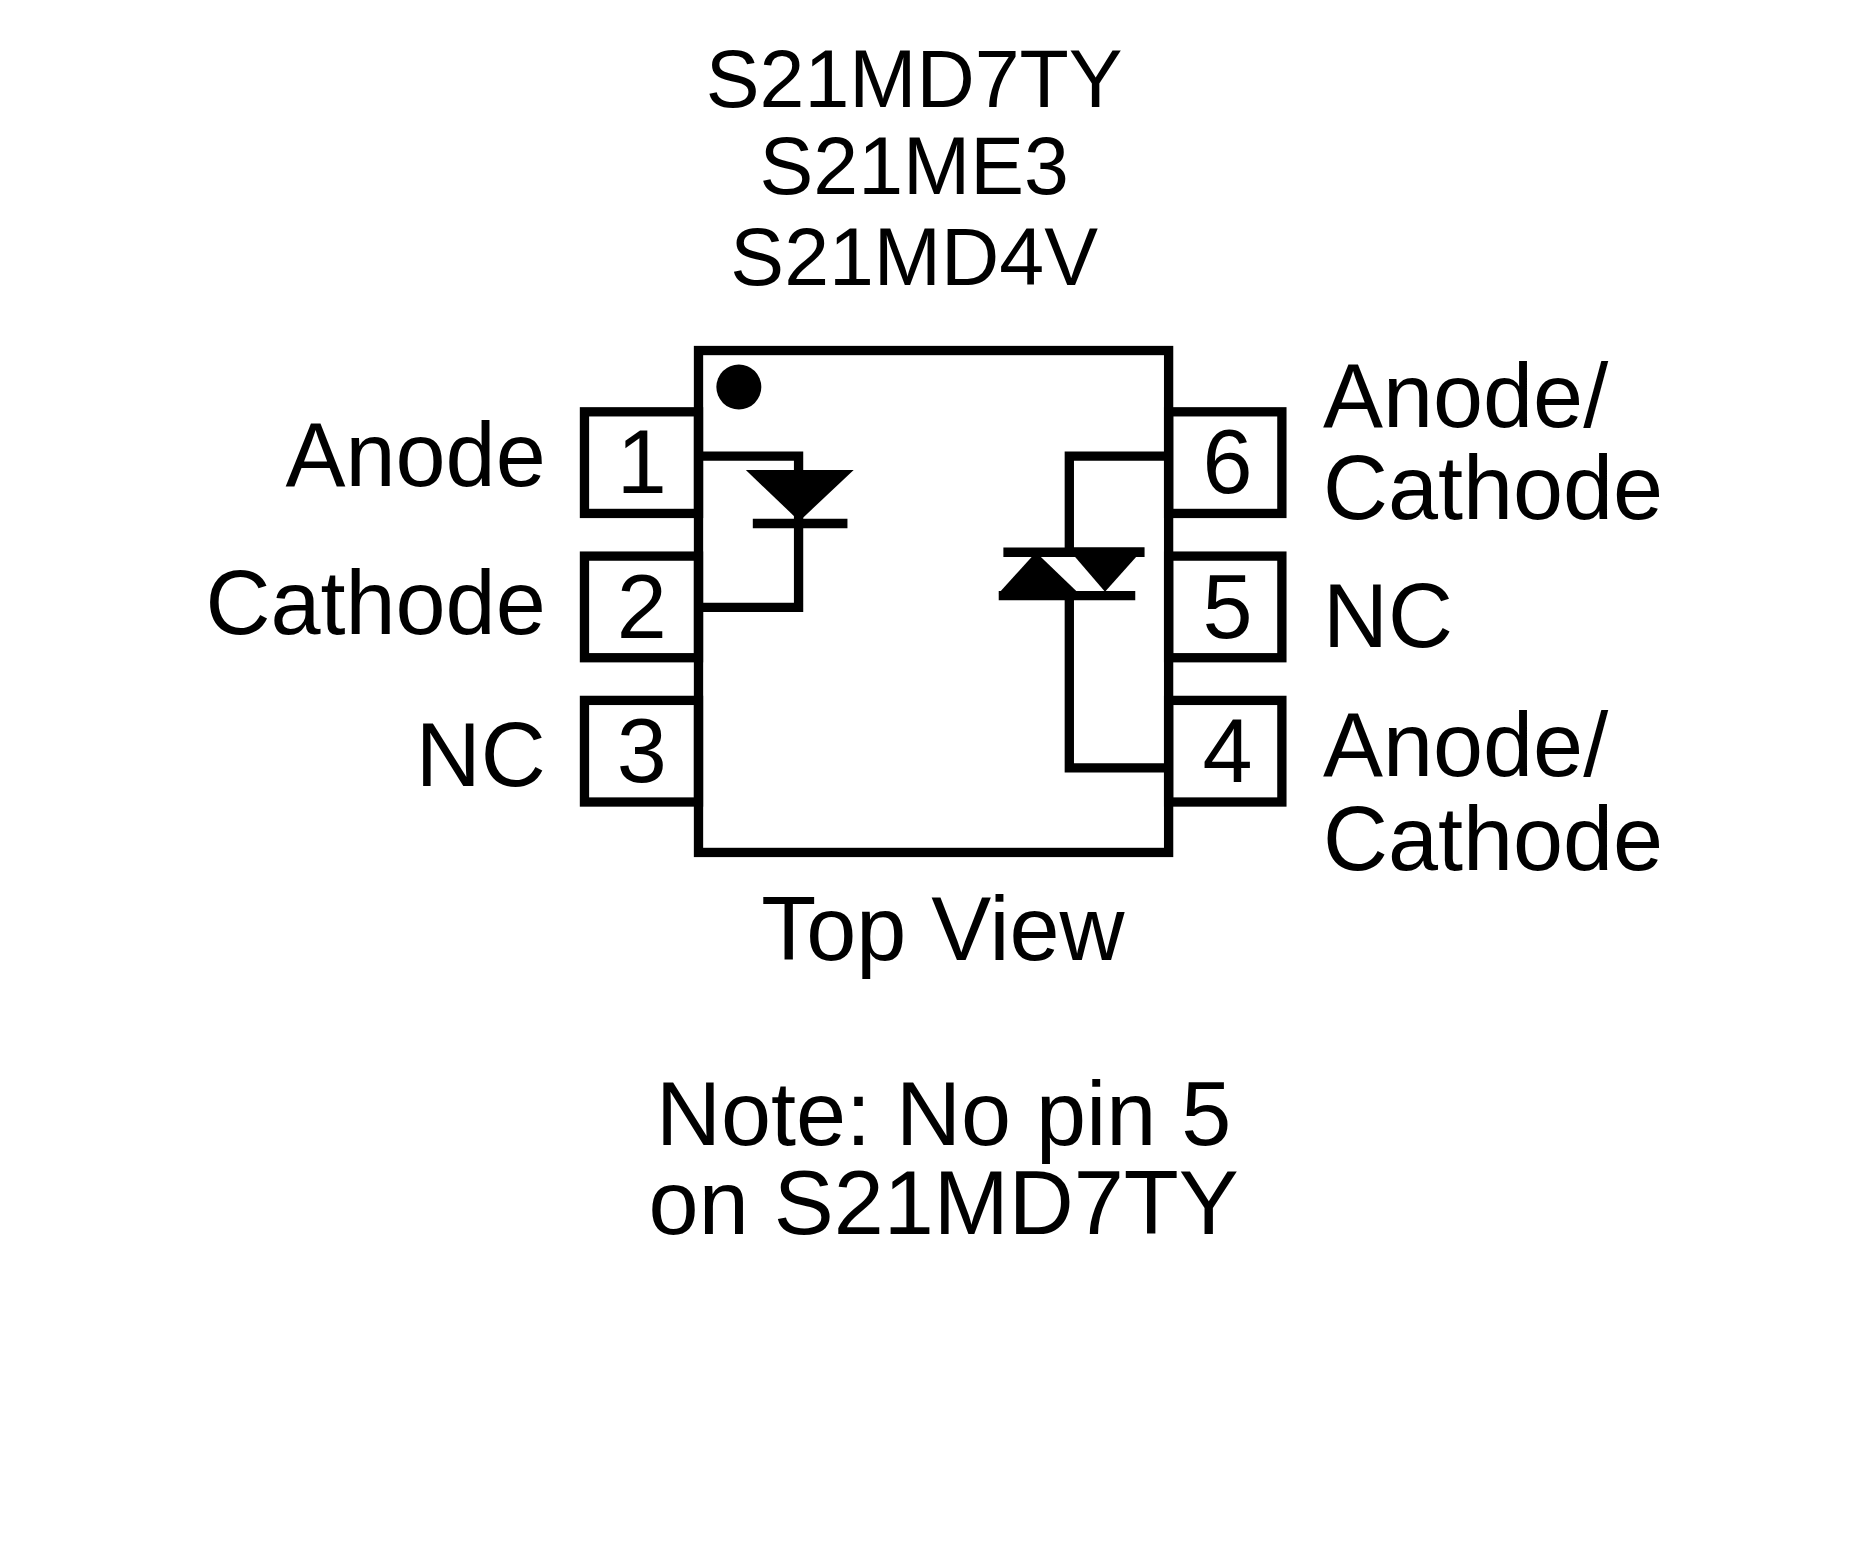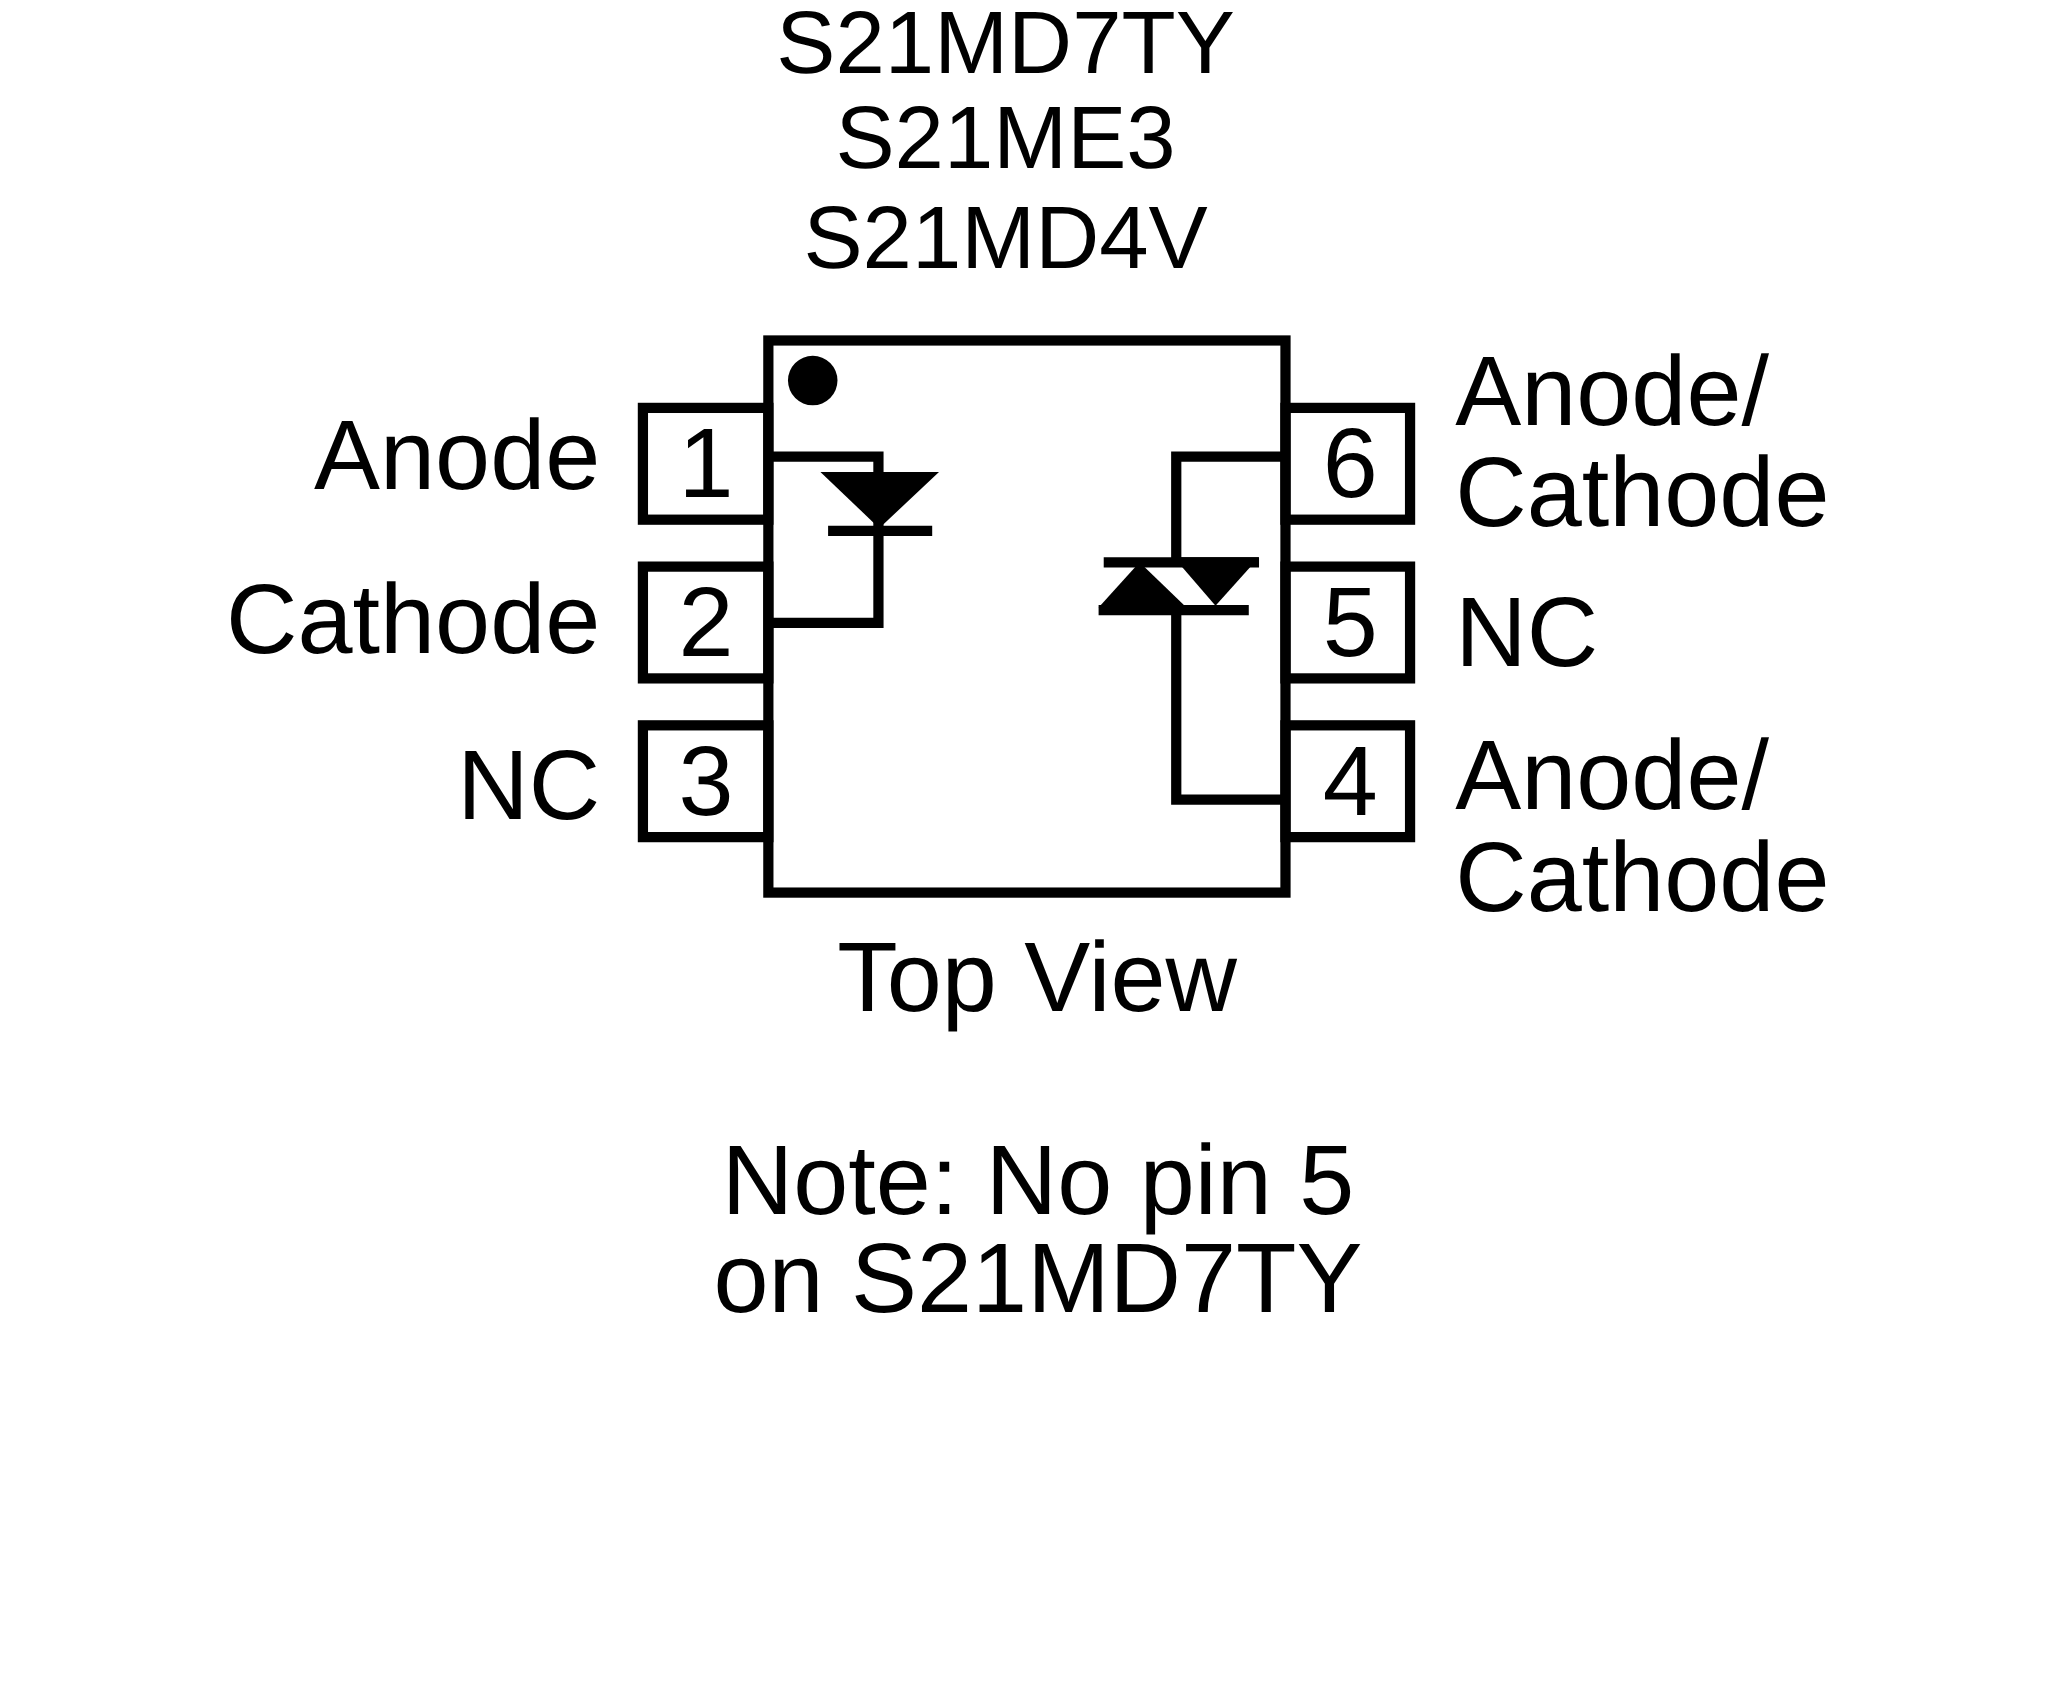--- a/index.html
+++ b/index.html
@@ -1,17 +1,17 @@
 <!DOCTYPE html>
 <html style="--ink: #000000; --background: #ffffff;"><head>
 <meta charset="utf-8">
 <style>
   :root { --ink:#000000; --background:#ffffff; }
   html,body { margin:0; padding:0; background:var(--background); }
-  .stage { width:1871px; height:1197px; background:var(--background); }
+  .stage { width:1871px; height:1197px; background:var(--background);margin-top:41px; }
   svg { display:block; width:100%; height:100%; }
   text {
     font-family:"Liberation Sans","DejaVu Sans",sans-serif;
     fill:var(--ink);
   }
   .t-title   { font-size:104px; text-anchor:middle; }
   .t-label-l { font-size:116px; text-anchor:end; }
   .t-label-r { font-size:116px; text-anchor:start; }
   .t-pin     { font-size:116px; text-anchor:middle; }
   .t-caption { font-size:116px; text-anchor:middle; }

